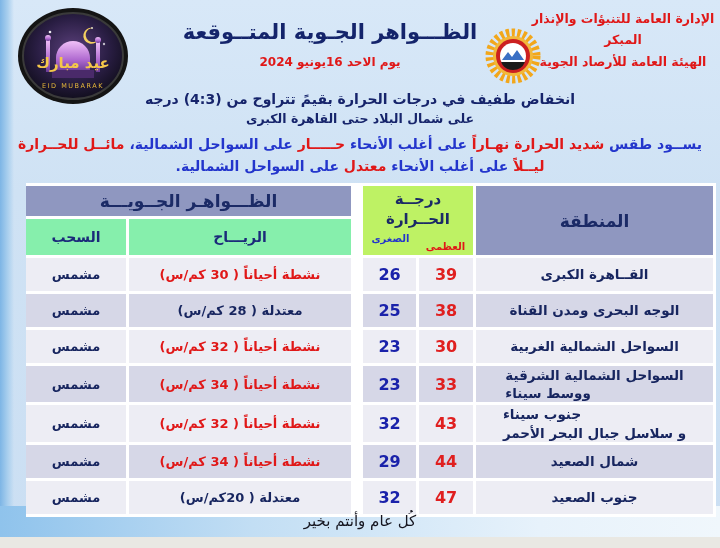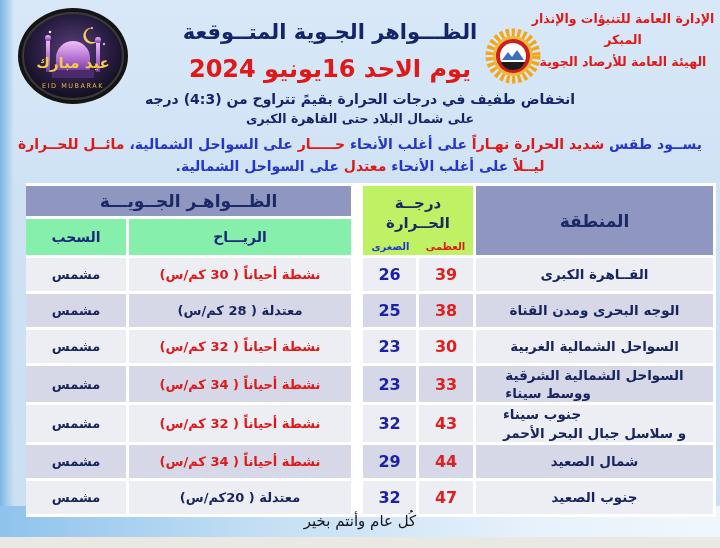--- a/index.html
+++ b/index.html
@@ -13,21 +13,21 @@
   .bg-left-stripe { position:absolute; left:0; top:0; bottom:0; width:14px;
     background:linear-gradient(90deg,#7db5e5 0%, #a9cfee 55%, rgba(207,226,244,0)); }
   .bg-bottom-band { position:absolute; left:0; right:0; top:506px; height:32px;
     background:linear-gradient(90deg,#8fc3ec 0%, #c2def4 35%, #e7f2fb 75%, #f0f7fc 100%); }
   .bg-bottom-strip { position:absolute; left:0; right:0; bottom:0; height:11px; background:#e9e8e3; }
 
   
   .eid-logo { position:absolute; left:16px; top:6px; width:114px; height:100px; }
   .title-block { position:absolute; left:160px; top:20px; width:340px; text-align:center; direction:rtl; }
   .main-title { font-size:21px; font-weight:bold; color:#14246b; letter-spacing:0.5px; }
-  .date-line { margin-top:11px; font-size:24px; font-weight:bold; color:#e01818; }
+  .date-line { margin-top:11px; font-size:12px; font-weight:bold; color:#e01818; }
   .authority-text { position:absolute; right:2px; top:8px; width:190px; direction:rtl;
     text-align:center; color:#e01818; font-size:12.5px; font-weight:bold; line-height:1.7; }
   .sun-logo { position:absolute; right:178px; top:27px; width:58px; height:58px; }
 
   
   .p1 { position:absolute; top:91px; left:0; right:0; text-align:center; direction:rtl;
     color:#16246b; font-weight:bold; }
   .p1 .l1 { font-size:14px; display:block; }
   .p1 .l2 { font-size:12.5px; display:block; margin-top:4px; }
   .p2 { position:absolute; top:133px; left:6px; right:6px; direction:rtl; text-align:center;
@@ -43,21 +43,21 @@
   .cell { display:flex; align-items:center; justify-content:center; text-align:left; }
   .h-main { background:#8f97c0; color:#1b2a66; font-weight:bold; }
   .h-sub  { background:#86efac; color:#1b2a7a; font-weight:bold; font-size:14px; }
   .hdr-region { grid-column:1; grid-row:1 / 3; font-size:17px; }
   .hdr-temp-wrap { grid-column:2 / 4; grid-row:1 / 3; background:#bef264; display:flex;
     flex-direction:column; }
   .hdr-temp-title { flex:1; display:flex; align-items:center; justify-content:center;
     color:#1b2a66; font-weight:bold; font-size:15px; line-height:1.3; white-space:pre-line; text-align:center; }
   .hdr-temp-subs { display:flex; padding-bottom:3px; }
   .hdr-temp-subs span { flex:1; font-size:10px; font-weight:bold; text-align:center; }
-  .lbl-max { color:#e01818; }
+  .lbl-max { color:#e01818;margin-top:8px; }
   .lbl-min { color:#2335cc; }
   .spacer-head { grid-column:4; grid-row:1 / 3; background:#ffffff; }
   .hdr-phen { grid-column:5 / 7; grid-row:1; font-size:17px; min-height:30px; letter-spacing:1px; }
   .hdr-winds { grid-column:5; grid-row:2; min-height:36px; }
   .hdr-clouds { grid-column:6; grid-row:2; min-height:36px; }
 
   .row-light { background:#ededf4; }
   .row-dark  { background:#d6d7e7; }
   .c-region { color:#17255f; font-weight:bold; font-size:13.5px; min-height:33px;
     white-space:pre-line; line-height:1.35; }

